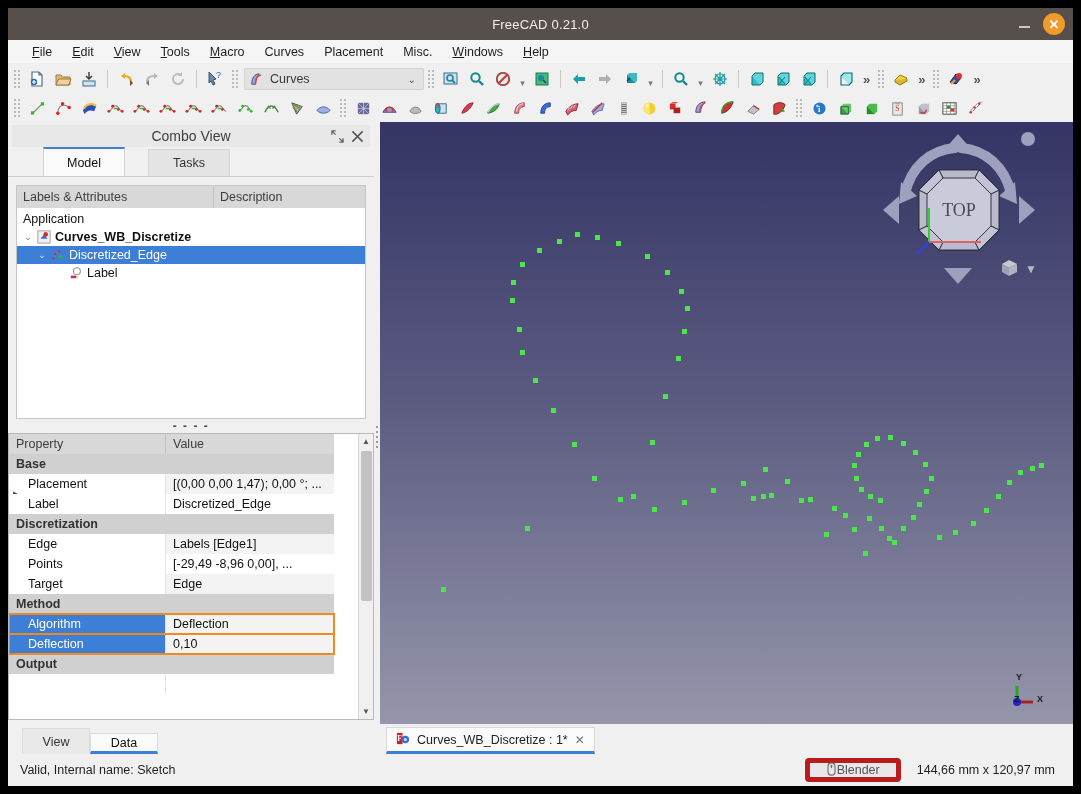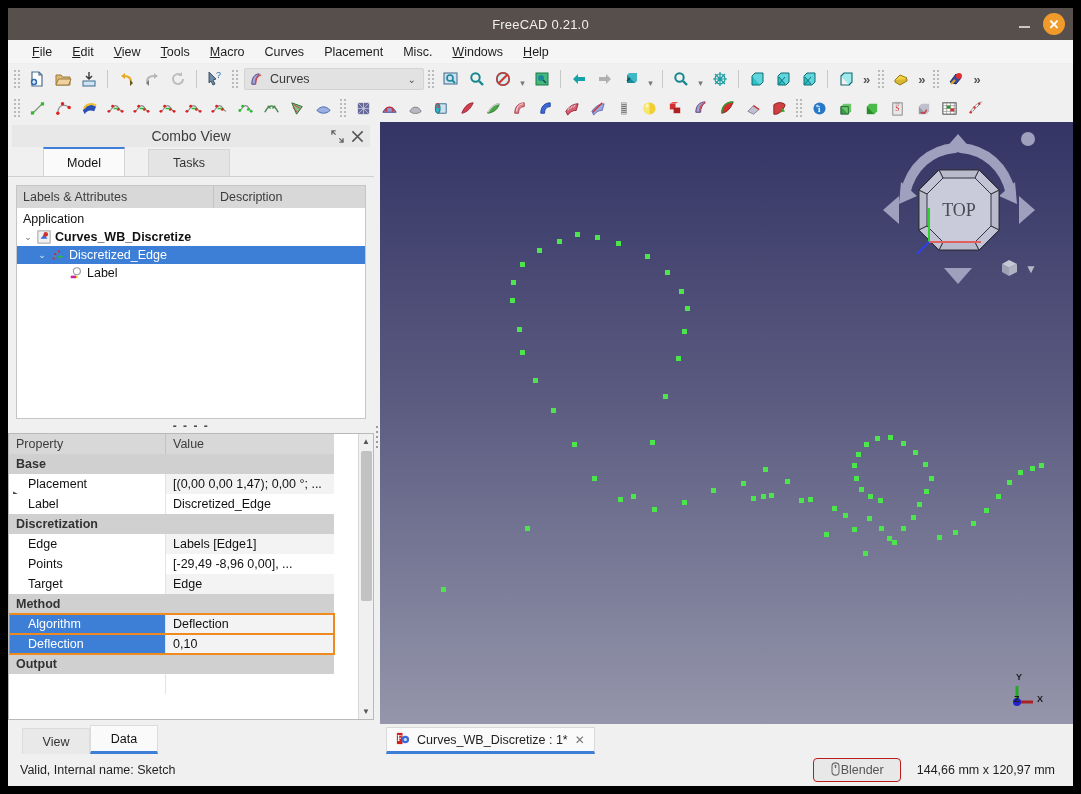--- a/index.html
+++ b/index.html
@@ -210,21 +210,21 @@
     height: 34px; flex: none; display: flex; align-items: flex-end;
     padding-left: 14px; background: #f0f0f0;
   }
   .vdtab {
     min-width: 68px; height: 26px; display: flex; align-items: center;
     justify-content: center; font-size: 12.5px; color: #333; cursor: pointer;
     background: #e9e9e9; border: 1px solid #dcdcdc; border-bottom: none;
   }
   .vdtab.active {
     background: #fafafa; color: #111; border-bottom: 3px solid #3d7fd6;
-    height: 29px;
+    height: 21px;
   }
   
   .viewarea { flex: 1; display: flex; flex-direction: column; min-width: 0; }
   .vsplit { width: 6px; flex: none; background: #f0f0f0; position: relative; cursor: col-resize; }
   .vsplit::after {
     content: ""; position: absolute; left: 2px; top: 50%; margin-top: -12px;
     width: 2px; height: 24px;
     background-image: linear-gradient(to bottom, #9a9a9a 0 2px, transparent 2px 5px);
     background-size: 2px 5px;
   }
@@ -256,21 +256,21 @@
   }
   .doctab .dt-close { color: #777; font-size: 12px; cursor: pointer; }
   
   .statusbar {
     height: 32px; flex: none; background: #f0f0f0; display: flex;
     align-items: center; padding: 0 12px; gap: 10px;
   }
   .status-text { font-size: 12.5px; color: #1f1f1f; flex: 1; }
   .blender-btn {
     display: flex; align-items: center; height: 24px; padding: 0 16px;
-    background: #e8e8e8; border: 1px solid #b91c1c; border-radius: 4px;
+    background: #e8e8e8; border: 5px solid #b91c1c; border-radius: 4px;
     font-size: 12.5px; color: #555; cursor: pointer;
   }
   .dims { font-size: 12.5px; color: #1f1f1f; padding-left: 6px; padding-right: 6px; }
 </style>
 </head>
 <body>
 
 <div class="app">
 
   <div class="titlebar">

